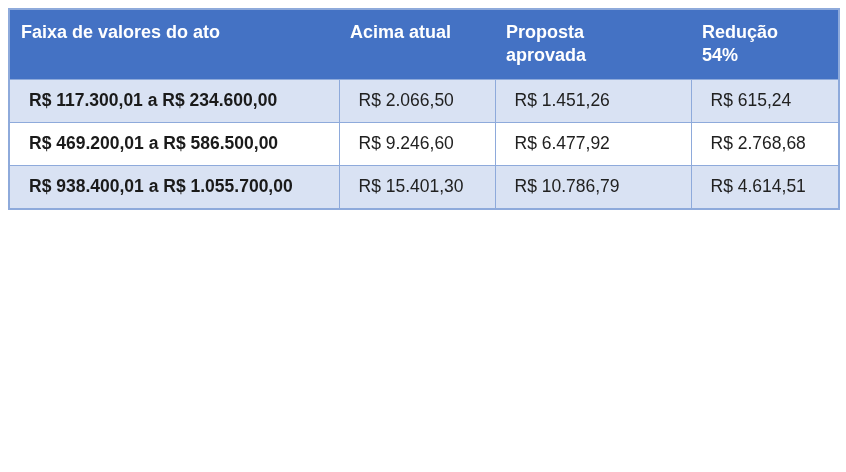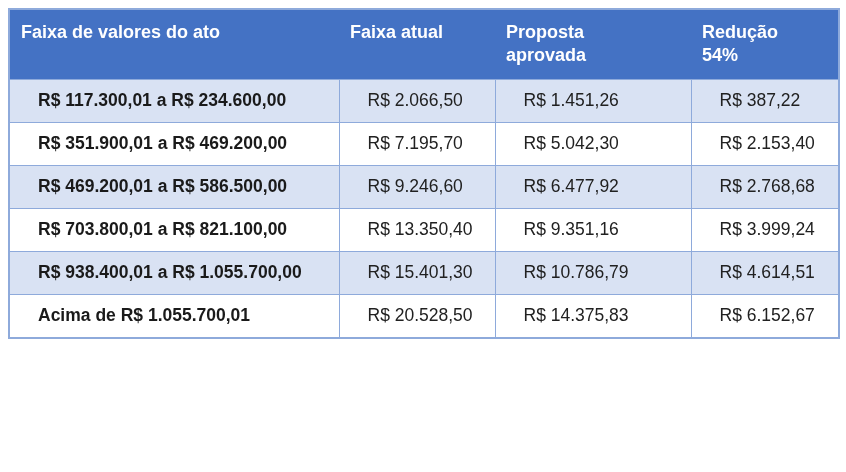--- a/index.html
+++ b/index.html
@@ -33,21 +33,21 @@
     height: 70px;
     box-sizing: border-box;
     white-space: pre-line;
     border: none;
   }
   table.fee-table td {
     border: 1px solid var(--border-color, #8EAADB);
     font-size: 17.5px;
     color: var(--body-text, #212121);
     vertical-align: middle;
-    padding: 0 10px 0 28px;
+    padding: 0 10px 0 19px;
     height: 42px;
     box-sizing: content-box;
     white-space: nowrap;
     overflow: hidden;
   }
   table.fee-table tbody tr:nth-child(odd) {
     background: var(--band-bg, #D9E2F3);
   }
   table.fee-table tbody tr:nth-child(even) {
     background: var(--plain-bg, #FFFFFF);
@@ -64,59 +64,41 @@
   <table class="fee-table">
     <colgroup>
       <col style="width:330px">
       <col style="width:156px">
       <col style="width:196px">
       <col style="width:148px">
     </colgroup>
     <thead>
       <tr>
         <th>Faixa de valores do ato</th>
-        <th>Faixa atual</th>
+        <th>Acima atual</th>
         <th>Proposta
 aprovada</th>
         <th>Redução
 54%</th>
       </tr>
     </thead>
     <tbody>
       <tr>
         <td class="c-faixa">R$ 117.300,01 a R$ 234.600,00</td>
         <td>R$ 2.066,50</td>
         <td>R$ 1.451,26</td>
-        <td>R$ 387,22</td>
-      </tr>
-      <tr>
-        <td class="c-faixa">R$ 351.900,01 a R$ 469.200,00</td>
-        <td>R$ 7.195,70</td>
-        <td>R$ 5.042,30</td>
-        <td>R$ 2.153,40</td>
+        <td>R$ 615,24</td>
       </tr>
       <tr>
         <td class="c-faixa">R$ 469.200,01 a R$ 586.500,00</td>
         <td>R$ 9.246,60</td>
         <td>R$ 6.477,92</td>
         <td>R$ 2.768,68</td>
       </tr>
       <tr>
-        <td class="c-faixa">R$ 703.800,01 a R$ 821.100,00</td>
-        <td>R$ 13.350,40</td>
-        <td>R$ 9.351,16</td>
-        <td>R$ 3.999,24</td>
-      </tr>
-      <tr>
         <td class="c-faixa">R$ 938.400,01 a R$ 1.055.700,00</td>
         <td>R$ 15.401,30</td>
         <td>R$ 10.786,79</td>
         <td>R$ 4.614,51</td>
-      </tr>
-      <tr>
-        <td class="c-faixa">Acima de R$ 1.055.700,01</td>
-        <td>R$ 20.528,50</td>
-        <td>R$ 14.375,83</td>
-        <td>R$ 6.152,67</td>
       </tr>
     </tbody>
   </table>
 </div>
 
 </body></html>

